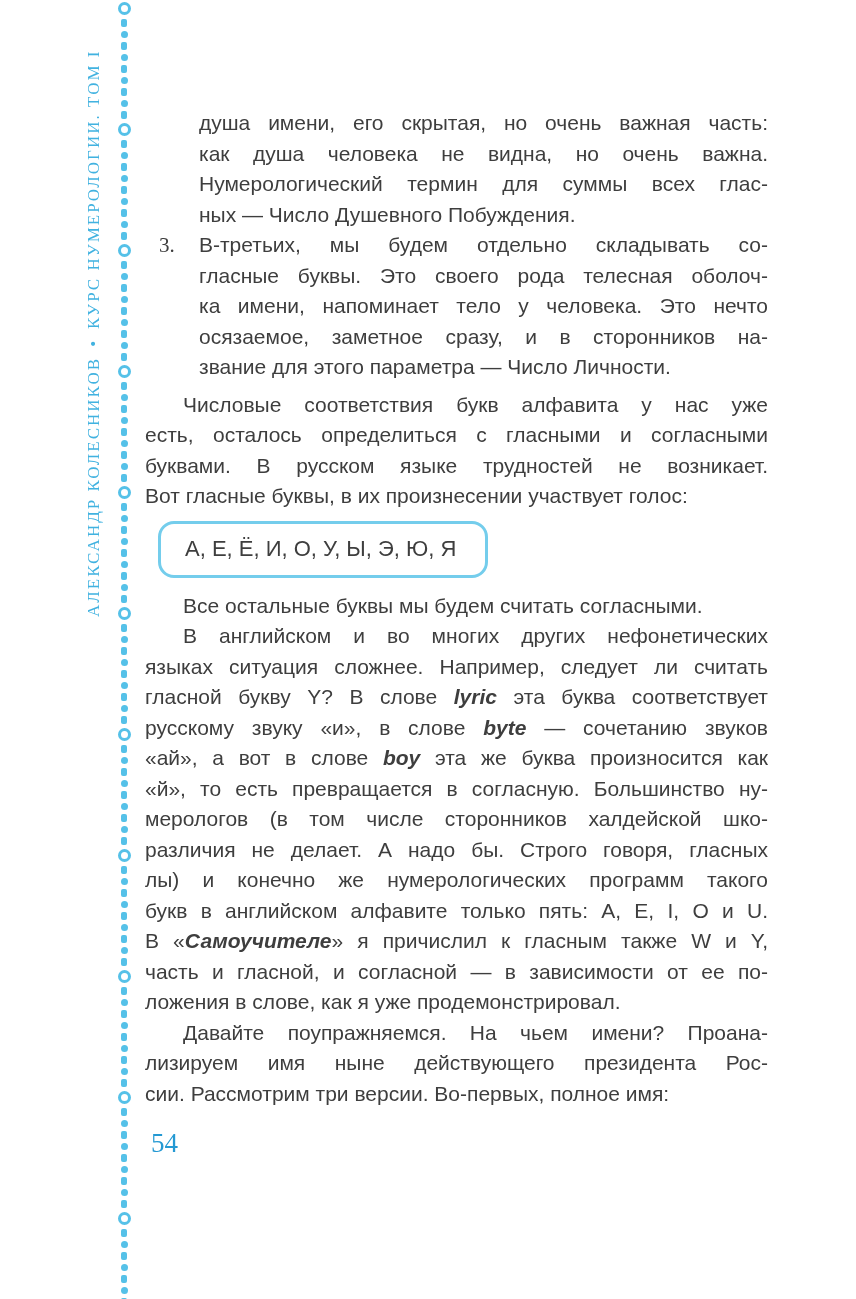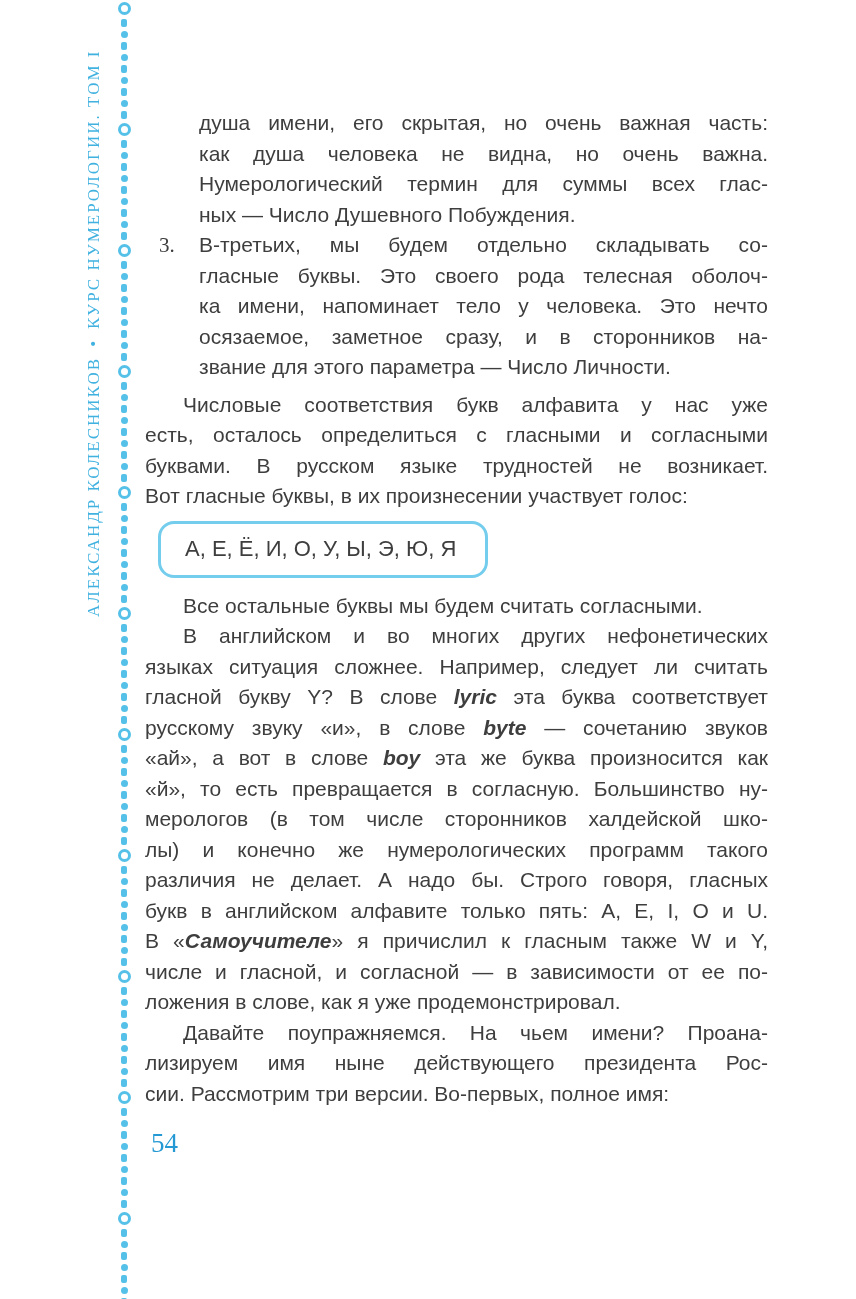--- a/index.html
+++ b/index.html
@@ -262,25 +262,25 @@
       <div class="line first last">Все остальные буквы мы будем считать согласными.</div>
     </div>
     <div class="block-para">
       <div class="line first">В английском и во многих других нефонетических</div>
       <div class="line">языках ситуация сложнее. Например, следует ли считать</div>
       <div class="line">гласной букву Y? В слове <i>lyric</i> эта буква соответствует</div>
       <div class="line">русскому звуку «и», в слове <i>byte</i> — сочетанию звуков</div>
       <div class="line">«ай», а вот в слове <i>boy</i> эта же буква произносится как</div>
       <div class="line">«й», то есть превращается в согласную. Большинство ну-</div>
       <div class="line">мерологов (в том числе сторонников халдейской шко-</div>
+      <div class="line">различия не делает. А надо бы. Строго говоря, гласных</div>
       <div class="line">лы) и конечно же нумерологических программ такого</div>
-      <div class="line">различия не делает. А надо бы. Строго говоря, гласных</div>
       <div class="line">букв в английском алфавите только пять: A, E, I, O и U.</div>
       <div class="line">В «<i>Самоучителе</i>» я причислил к гласным также W и Y,</div>
-      <div class="line">числе и гласной, и согласной — в зависимости от ее по-</div>
+      <div class="line">часть и гласной, и согласной — в зависимости от ее по-</div>
       <div class="line last">ложения в слове, как я уже продемонстрировал.</div>
     </div>
     <div class="block-para">
       <div class="line first">Давайте поупражняемся. На чьем имени? Проана-</div>
       <div class="line">лизируем имя ныне действующего президента Рос-</div>
       <div class="line last">сии. Рассмотрим три версии. Во-первых, полное имя:</div>
     </div>
   </div>
 
 <div class="pagenum">54</div>

